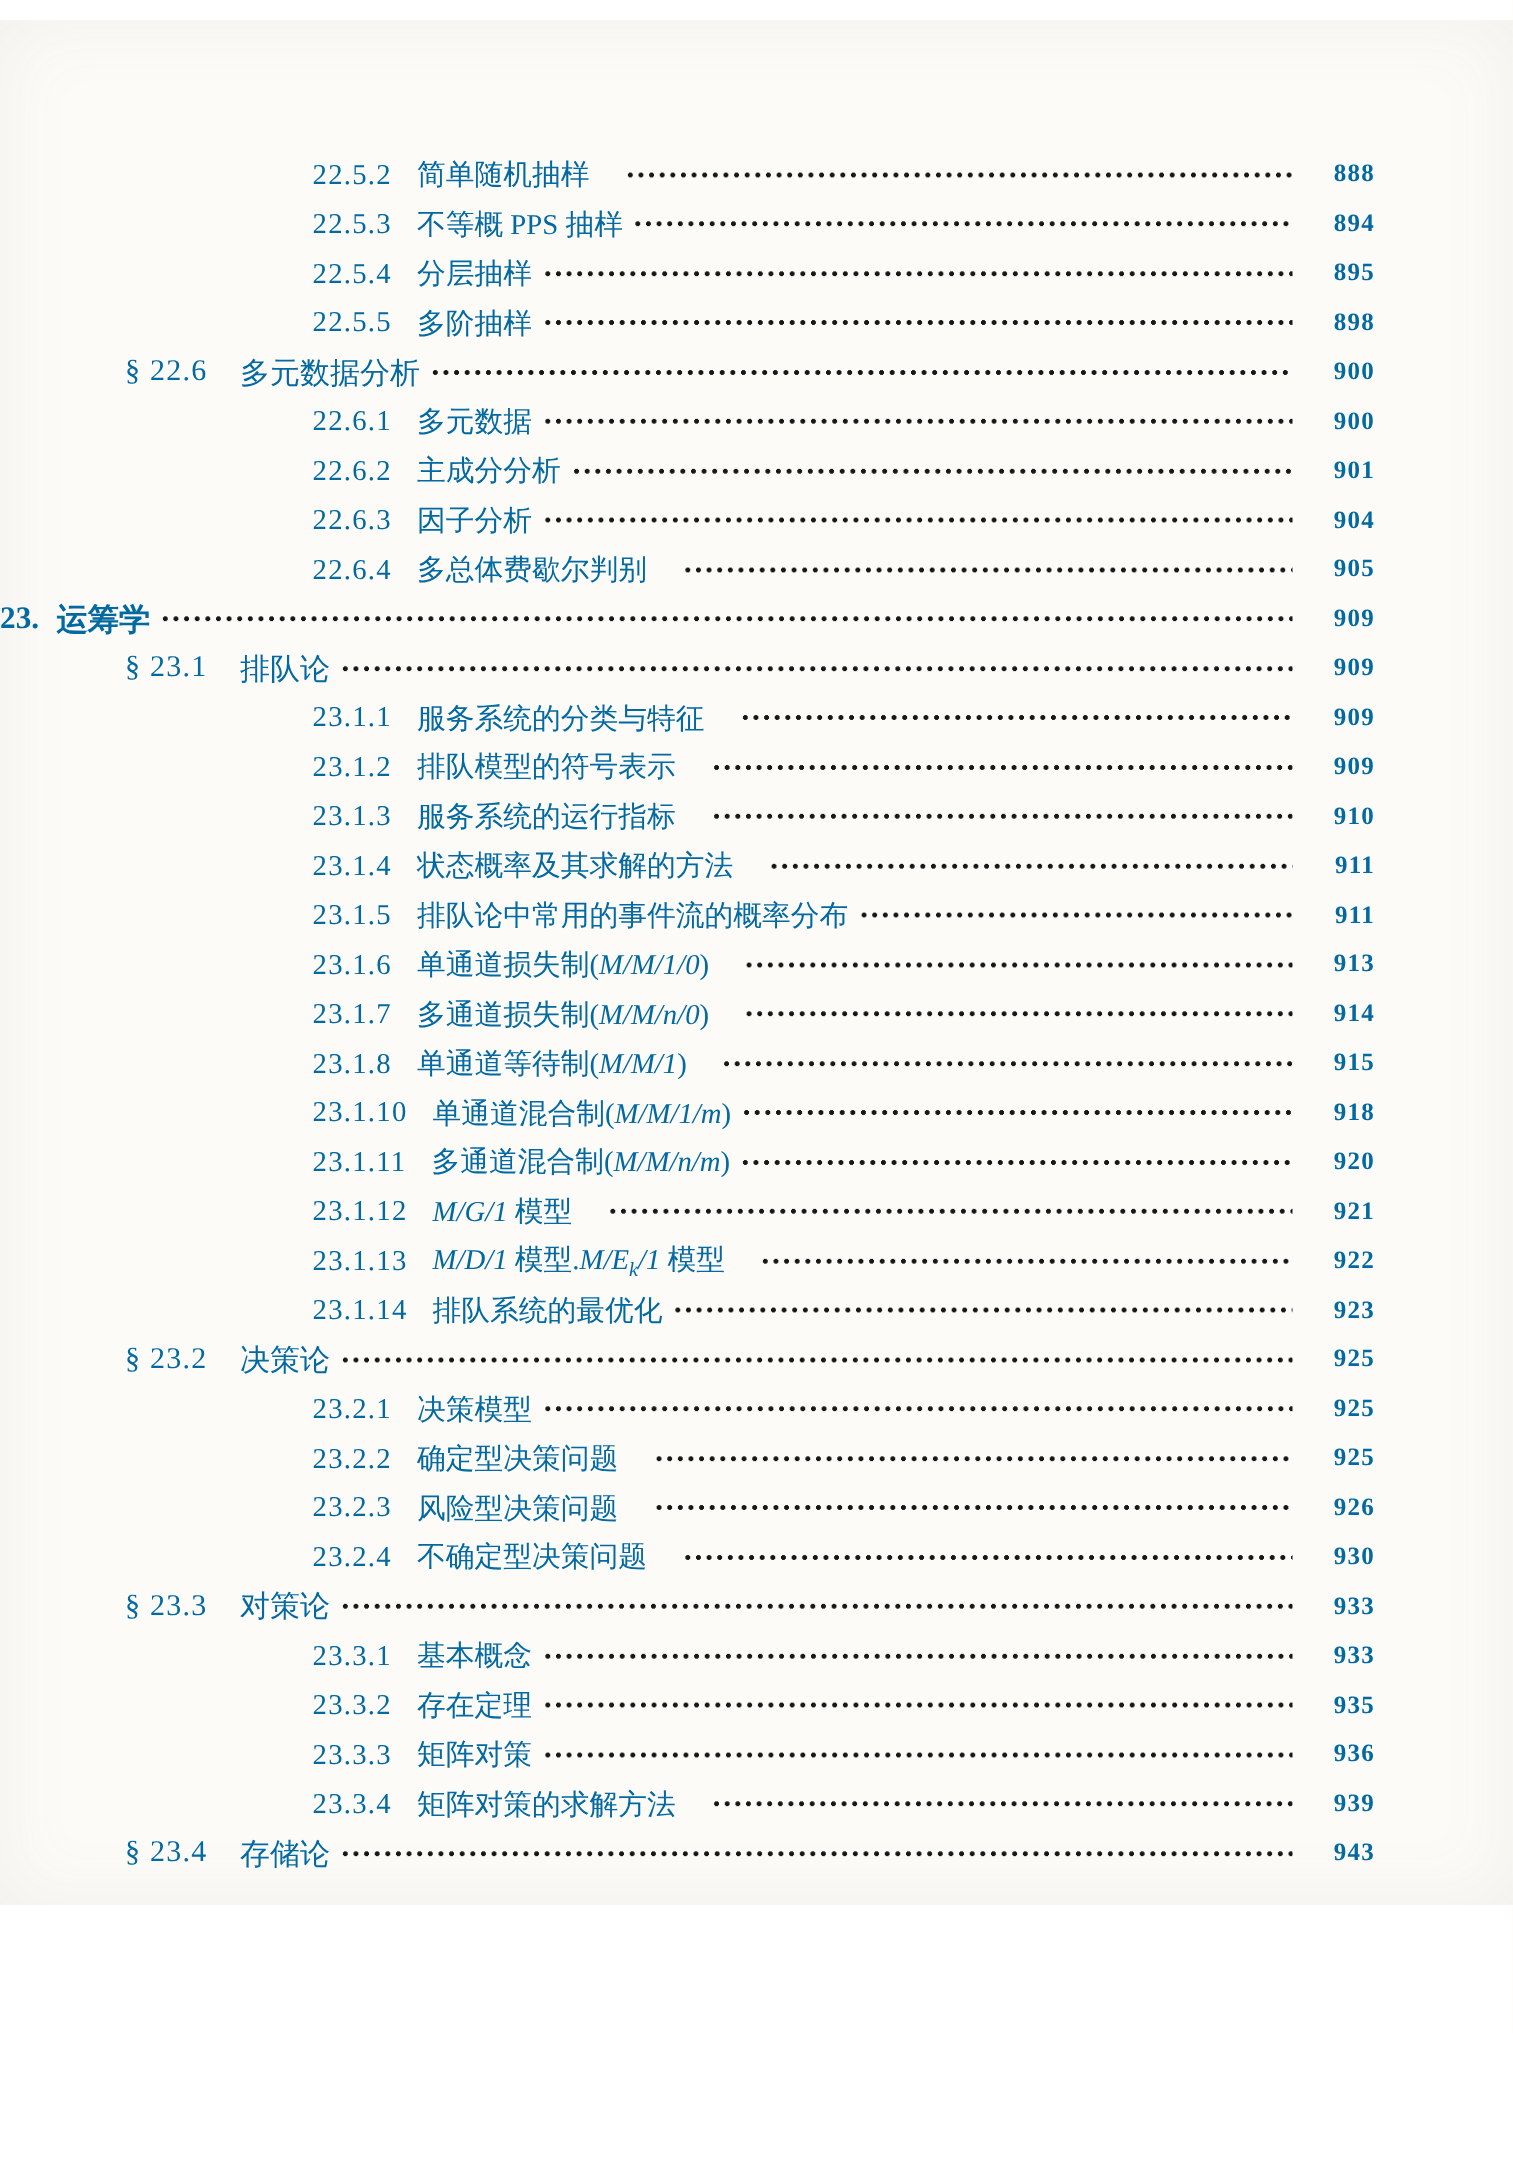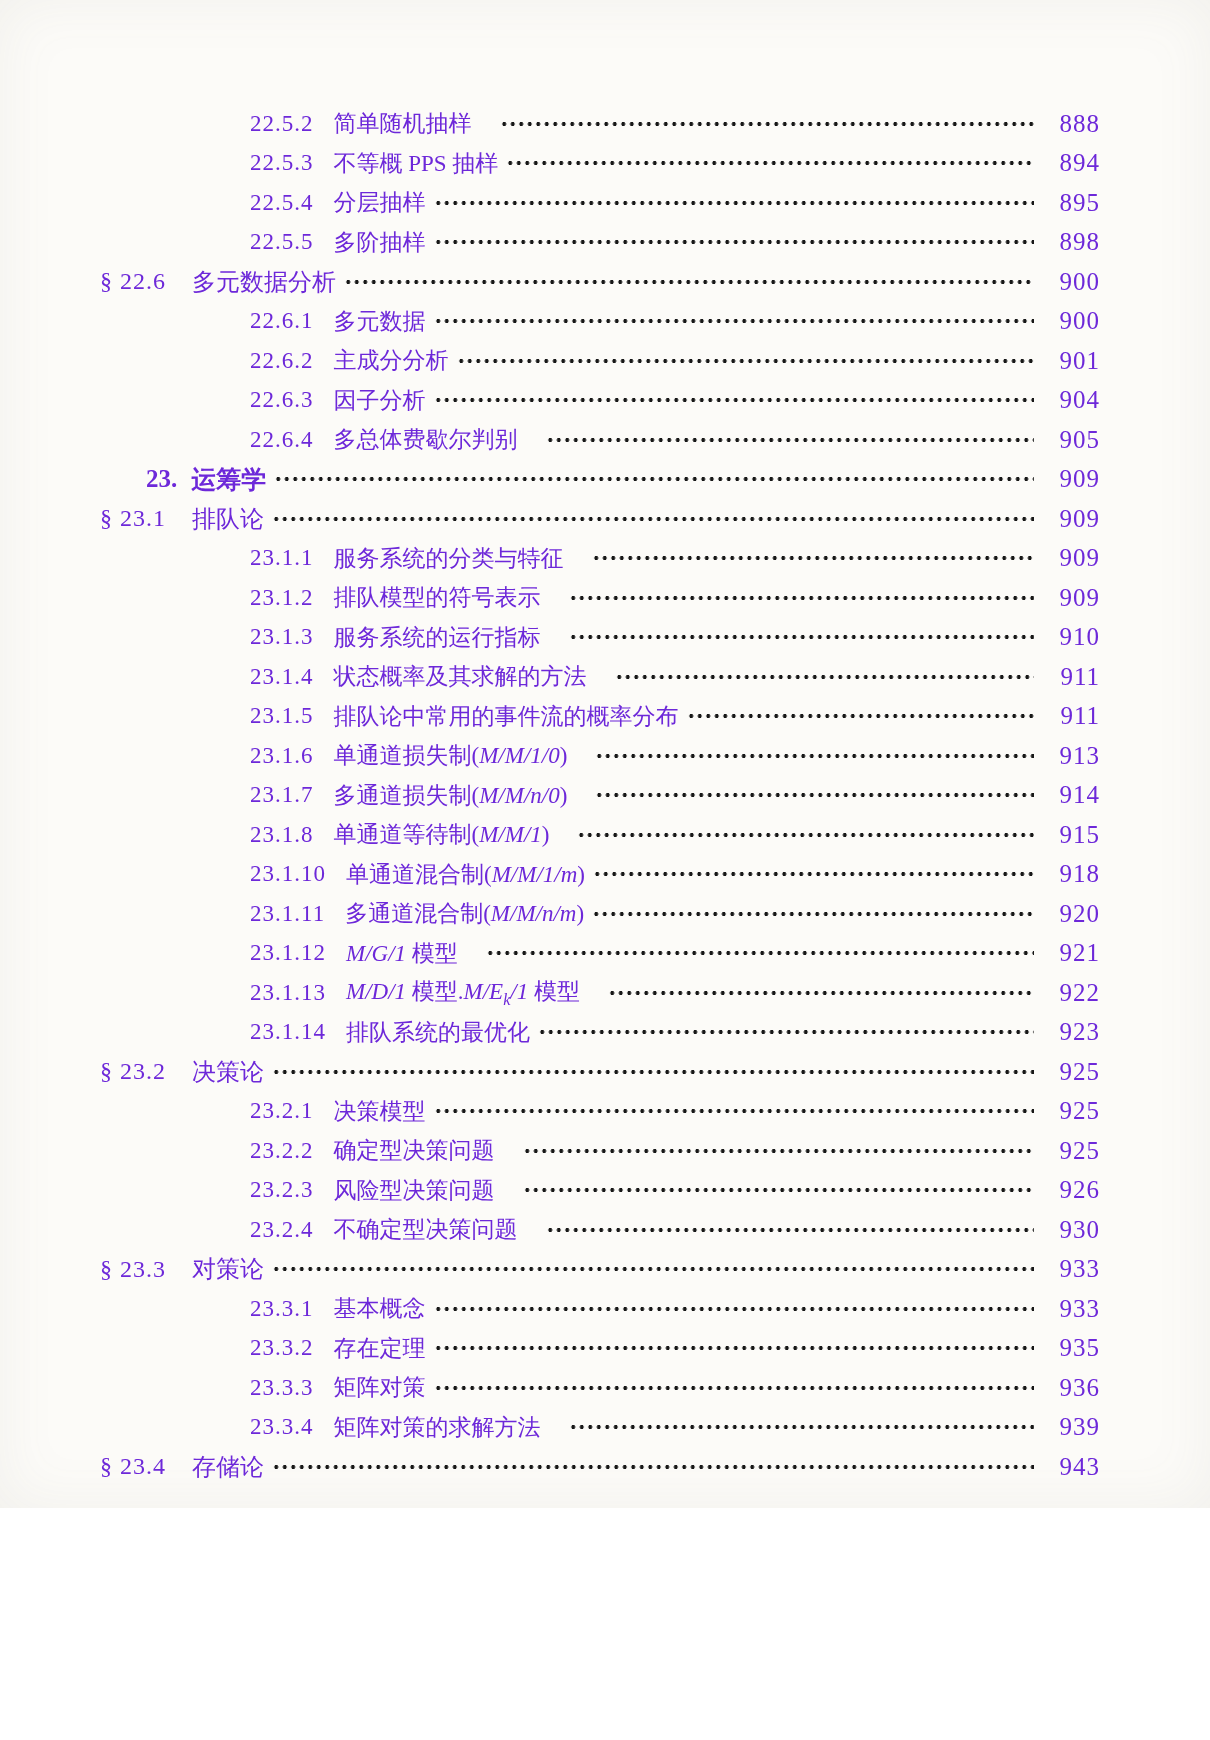--- a/index.html
+++ b/index.html
@@ -2,39 +2,40 @@
 <html><head>
 <meta charset="utf-8">
 <style>
   html,body{margin:0;padding:0;}
   .page{
     position:relative;
     width:1210px;
     height:1508px;
     background:#fcfbf8;
     font-family:"Liberation Serif","DejaVu Serif",serif;
-    color:#6d28d9;
+    color:#0369a1;
     overflow:hidden;
     box-shadow:inset 0 0 60px rgba(120,115,105,0.08);
+    margin-top:16px;
   }
   .toc{
     position:absolute;
     top:104px;
     left:0;
     right:0;
   }
   .row{
     display:flex;
     align-items:center;
     height:39.5px;
     padding-right:110px;
     font-size:23px;
     white-space:nowrap;
   }
-  .lvl0{padding-left:146px;font-size:25px;font-weight:bold;}
+  .lvl0{font-size:25px;font-weight:bold;}
   .lvl1{padding-left:100px;font-size:24px;}
   .lvl2{padding-left:250px;}
   .num{flex:0 0 auto;letter-spacing:1px;}
   .lvl0 .num{margin-right:14px;letter-spacing:0;}
   .lvl1 .num{margin-right:26px;}
   .lvl2 .num{margin-right:20px;}
   .title{flex:0 0 auto;}
   .it{font-style:italic;}
   sub.it{font-size:0.7em;}
   .leader{
@@ -45,22 +46,22 @@
     background-image:radial-gradient(circle, #171717 1.8px, rgba(0,0,0,0) 2.1px);
     background-size:8.5px 10px;
     background-repeat:repeat-x;
     background-position:left center;
   }
   .leader.sp{margin-left:28px;}
   .pg{
     flex:0 0 auto;
     min-width:56px;
     text-align:right;
-    font-size:25px;
-    font-weight:normal;
+    font-size:20px;
+    font-weight:bold;
     letter-spacing:1px;
   }
   .footer{
     position:absolute;
     left:138px;
     top:1585px;
     font-size:22px;
     font-weight:bold;
     letter-spacing:2px;
   }

